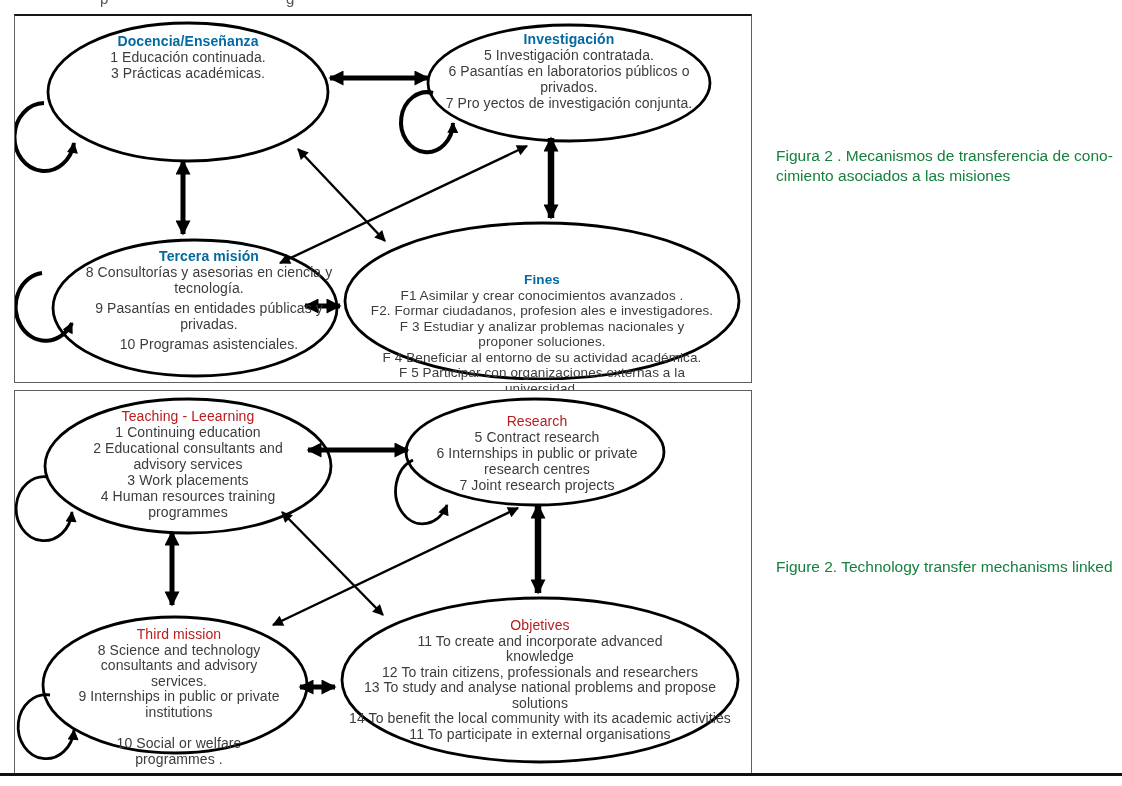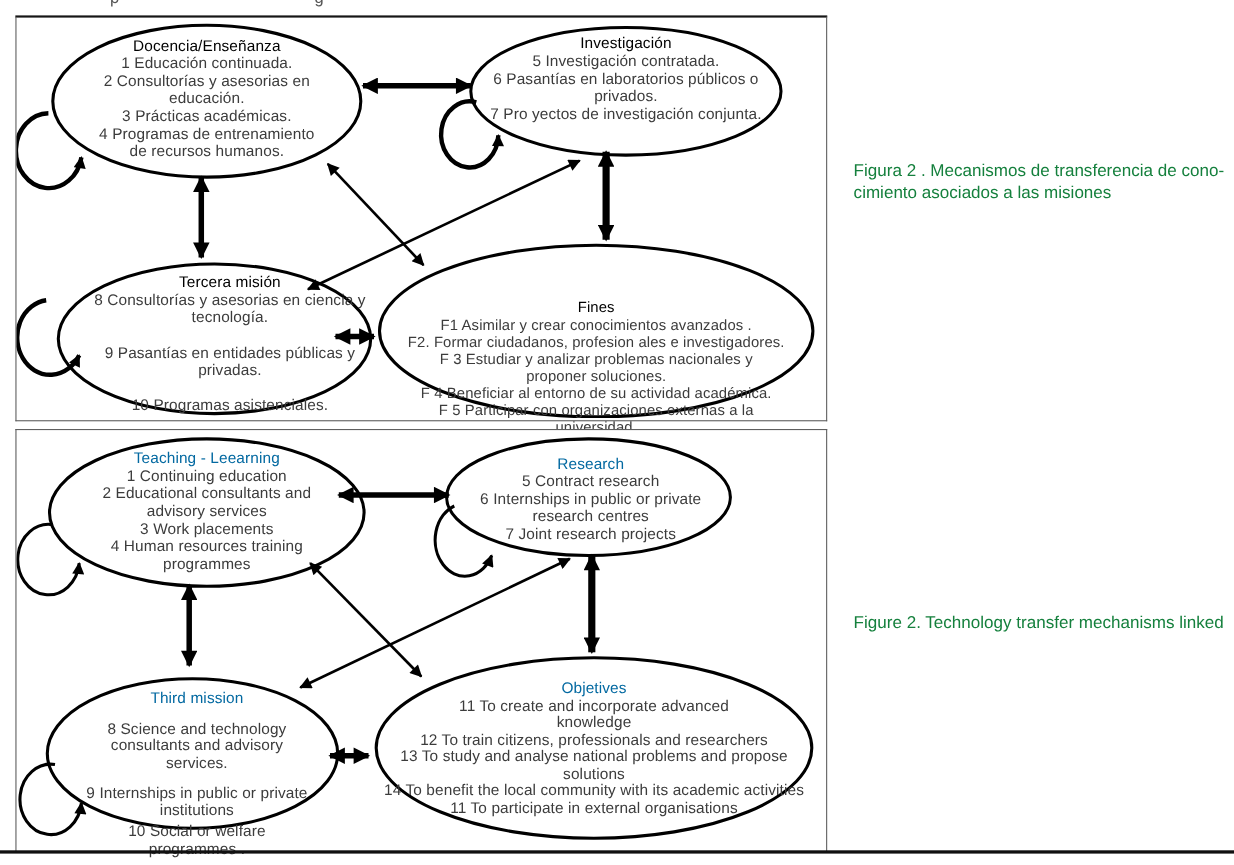--- a/index.html
+++ b/index.html
@@ -9,30 +9,30 @@
   #topclip{position:absolute;left:0;top:0;width:760px;height:8px;overflow:hidden;color:#555;}
   #topclip span{position:absolute;top:-10px;font-size:15px;}
   
   .panel{position:absolute;left:14px;width:736px;border:1px solid #5f5f5f;background:#fff;}
   #panel-es{top:14px;height:366px;border-top:2px solid #161616;}
   #panel-en{top:390px;height:383px;border-bottom:none;}
   .layer{position:absolute;left:0;top:0;}
   #bottomrule{position:absolute;left:0;top:773px;width:1122px;height:3px;background:#101010;}
   
   .node{position:absolute;text-align:center;font-size:14px;line-height:16px;color:#3c3c3c;letter-spacing:0.1px;}
-  .node .t{font-weight:normal;color:#000000;}
-  #panel-en .node .t{font-weight:normal;color:#0369a1;}
+  .node .t{font-weight:bold;color:#0369a1;}
+  #panel-en .node .t{font-weight:normal;color:#b91c1c;}
   .node .it{display:block;}
   .fines{font-size:13.5px;line-height:15.5px;}
   .obj{line-height:15.5px;margin-top:20px;}
   .third{line-height:15.5px;}
-  .mw170{max-width:170px;margin:4px auto;}
-  .mw210{max-width:210px;margin:12px auto;}
+  .mw170{max-width:170px;margin:16px auto;}
+  .mw210{max-width:210px;margin:0 auto;}
   .mw215{max-width:215px;margin:0 auto;}
-  .mw238{max-width:238px;margin:16px auto;}
+  .mw238{max-width:238px;margin:4px auto;}
   .mw300{max-width:300px;margin:0 auto;}
   .mw320{max-width:320px;margin:0 auto;}
   
   .caption{position:absolute;left:776px;width:366px;font-size:15.5px;line-height:20px;color:#15803d;}
   #cap-es{top:146px;}
   #cap-en{top:557px;}
   .caption span{display:block;}
   
   .el{fill:#ffffff;stroke:#000;stroke-width:2.8;}
   .thick{stroke:#000;stroke-width:5;}
@@ -78,23 +78,21 @@
       <line class="thin" x1="265" y1="247" x2="512" y2="130" marker-start="url(#sS)" marker-end="url(#sE)"></line>
       <line class="thin" x1="283" y1="133" x2="370" y2="225" marker-start="url(#sS)" marker-end="url(#sE)"></line>
       <path class="loop1" d="M 29 87 A 30 34 0 1 0 59 127" marker-end="url(#sE)"></path>
       <path class="loop1" d="M 418 77 A 26 30 0 1 0 438 107" marker-end="url(#sE)"></path>
       <path class="loop1" d="M 27 257 A 30 34 0 1 0 57 307" marker-end="url(#sE)"></path>
     </svg>
 
     <div class="node" style="left:53px;top:17px;width:240px;">
       <div class="t">Docencia/Enseñanza</div>
       <div class="it">1 Educación continuada.</div>
-      <div class="it">2 Consultorías y asesorias en educación.</div>
       <div class="it">3 Prácticas académicas.</div>
-      <div class="it mw215">4 Programas de entrenamiento de recursos humanos.</div>
     </div>
 
     <div class="node" style="left:429px;top:15px;width:250px;">
       <div class="t">Investigación</div>
       <div class="it">5 Investigación contratada.</div>
       <div class="it">6 Pasantías en laboratorios públicos o privados.</div>
       <div class="it">7 Pro yectos de investigación conjunta.</div>
     </div>
 
     <div class="node" style="left:69px;top:232px;width:250px;">

